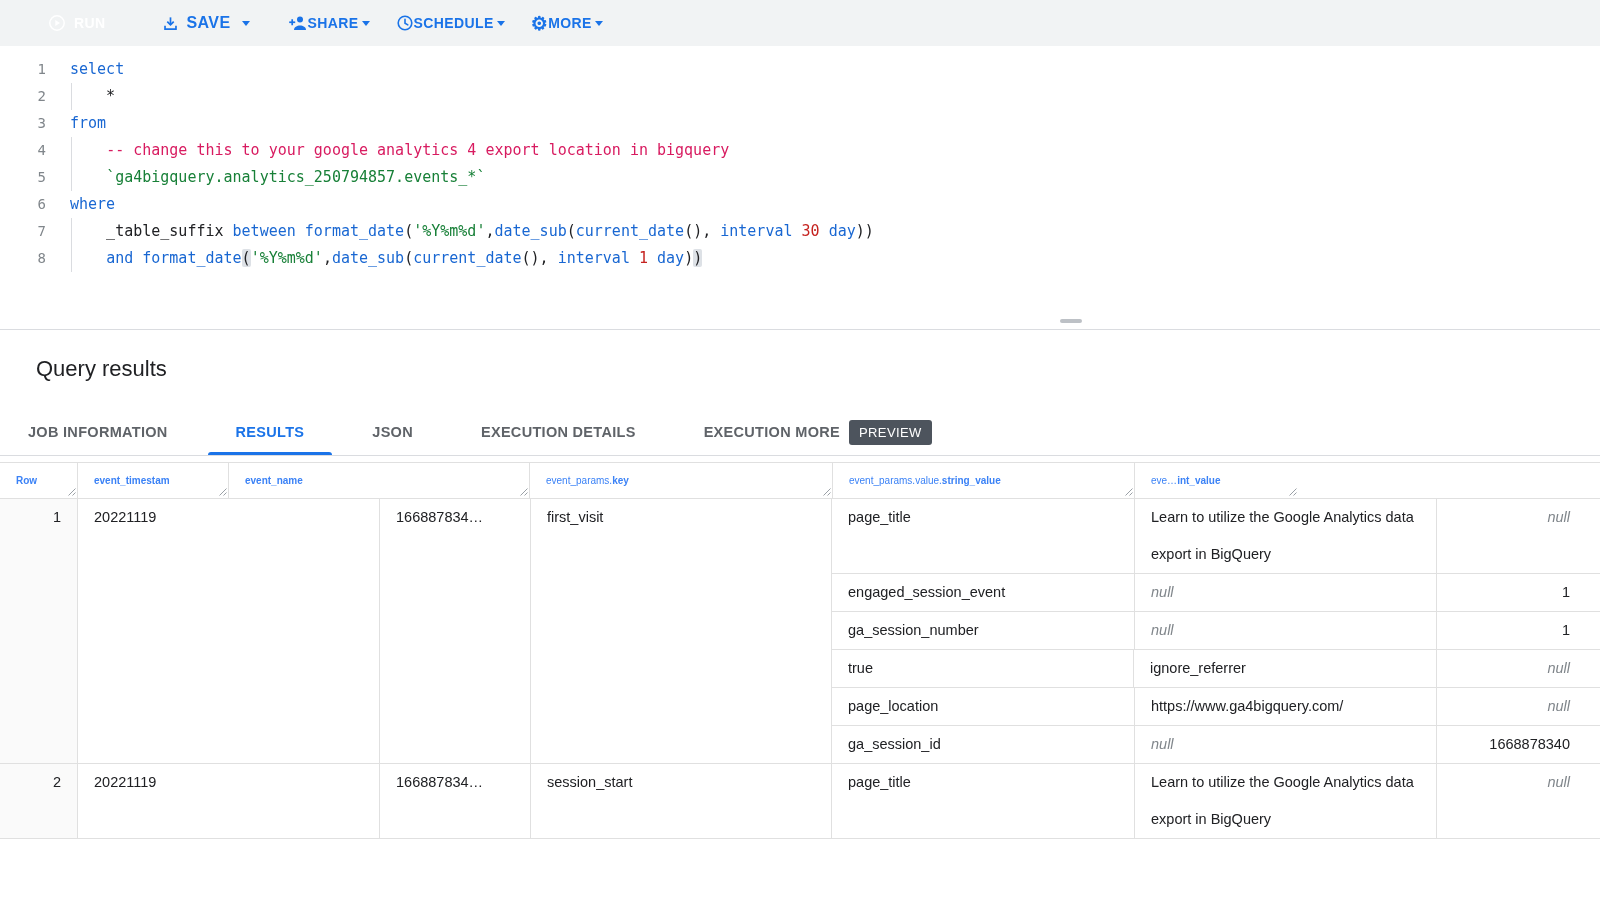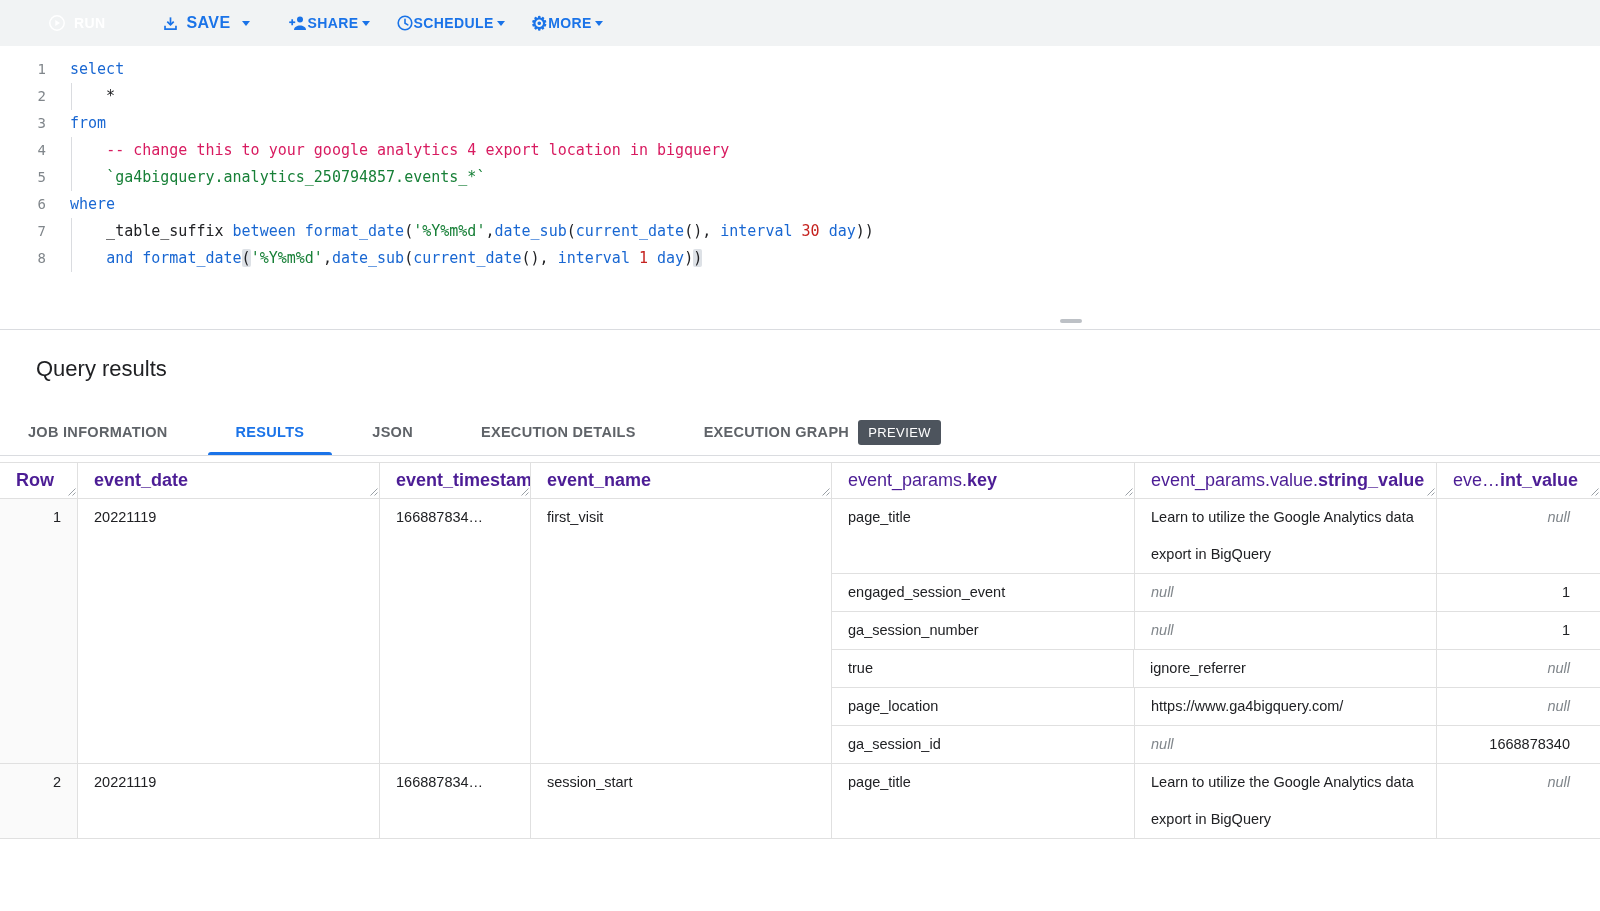--- a/index.html
+++ b/index.html
@@ -70,21 +70,21 @@
   .tab.active { color: #1a73e8; }
   .tab.active::after { content: ""; position: absolute; left: 0; right: 0; bottom: 0;
     height: 3px; background: #1a73e8; border-radius: 3px 3px 0 0; }
   .badge { background: #4d545d; color: #fff; font-size: 13px; font-weight: 400;
     letter-spacing: .4px; padding: 5px 10px; border-radius: 3px; }
 
   
   .rtable { margin-top: 6px; border-top: 1px solid #e0e0e0; font-size: 14.5px; }
   .thead { display: flex; height: 36px; border-bottom: 1px solid #e0e0e0; background: #fff; }
   .hcell { position: relative; display: flex; align-items: center;
-    padding: 0 10px 0 16px; color: #4c1d95; font-size: 18px;
+    padding: 0 10px 0 16px; color: #3b82f6; font-size: 10px;
     border-right: 1px solid #e0e0e0; overflow: hidden; white-space: nowrap; flex: none; }
   .hprefix { font-weight: 400; }
   .hname { font-weight: 700; }
   .rz { position: absolute; right: 1px; bottom: 2px; line-height: 0; cursor: col-resize; }
 
   .c-rownum { width: 78px;  }
   .c-date   { width: 302px; }
   .c-ts     { width: 151px; }
   .c-name   { width: 301px; }
   .c-key    { width: 303px; }
@@ -208,35 +208,29 @@
         <div class="tab active">
           <span>RESULTS</span>
         </div>
         <div class="tab">
           <span>JSON</span>
         </div>
         <div class="tab">
           <span>EXECUTION DETAILS</span>
         </div>
         <div class="tab">
-          <span>EXECUTION GRAPH</span>
+          <span>EXECUTION MORE</span>
           <span class="badge">PREVIEW</span>
         </div>
       </div>
 
     <div class="rtable">
       <div class="thead" id="thead">
           <div class="hcell c-rownum">
             <span class="hname">Row</span>
-            <span class="rz"><svg width="9" height="9" viewBox="0 0 9 9">
-                <path d="M1.5 8.5 L8.5 1.5 M5.5 8.5 L8.5 5.5" stroke="#9aa0a6" stroke-width="1" fill="none"></path>
-              </svg></span>
-          </div>
-          <div class="hcell c-date">
-            <span class="hname">event_date</span>
             <span class="rz"><svg width="9" height="9" viewBox="0 0 9 9">
                 <path d="M1.5 8.5 L8.5 1.5 M5.5 8.5 L8.5 5.5" stroke="#9aa0a6" stroke-width="1" fill="none"></path>
               </svg></span>
           </div>
           <div class="hcell c-ts">
             <span class="hname">event_timestam</span>
             <span class="rz"><svg width="9" height="9" viewBox="0 0 9 9">
                 <path d="M1.5 8.5 L8.5 1.5 M5.5 8.5 L8.5 5.5" stroke="#9aa0a6" stroke-width="1" fill="none"></path>
               </svg></span>
           </div>

